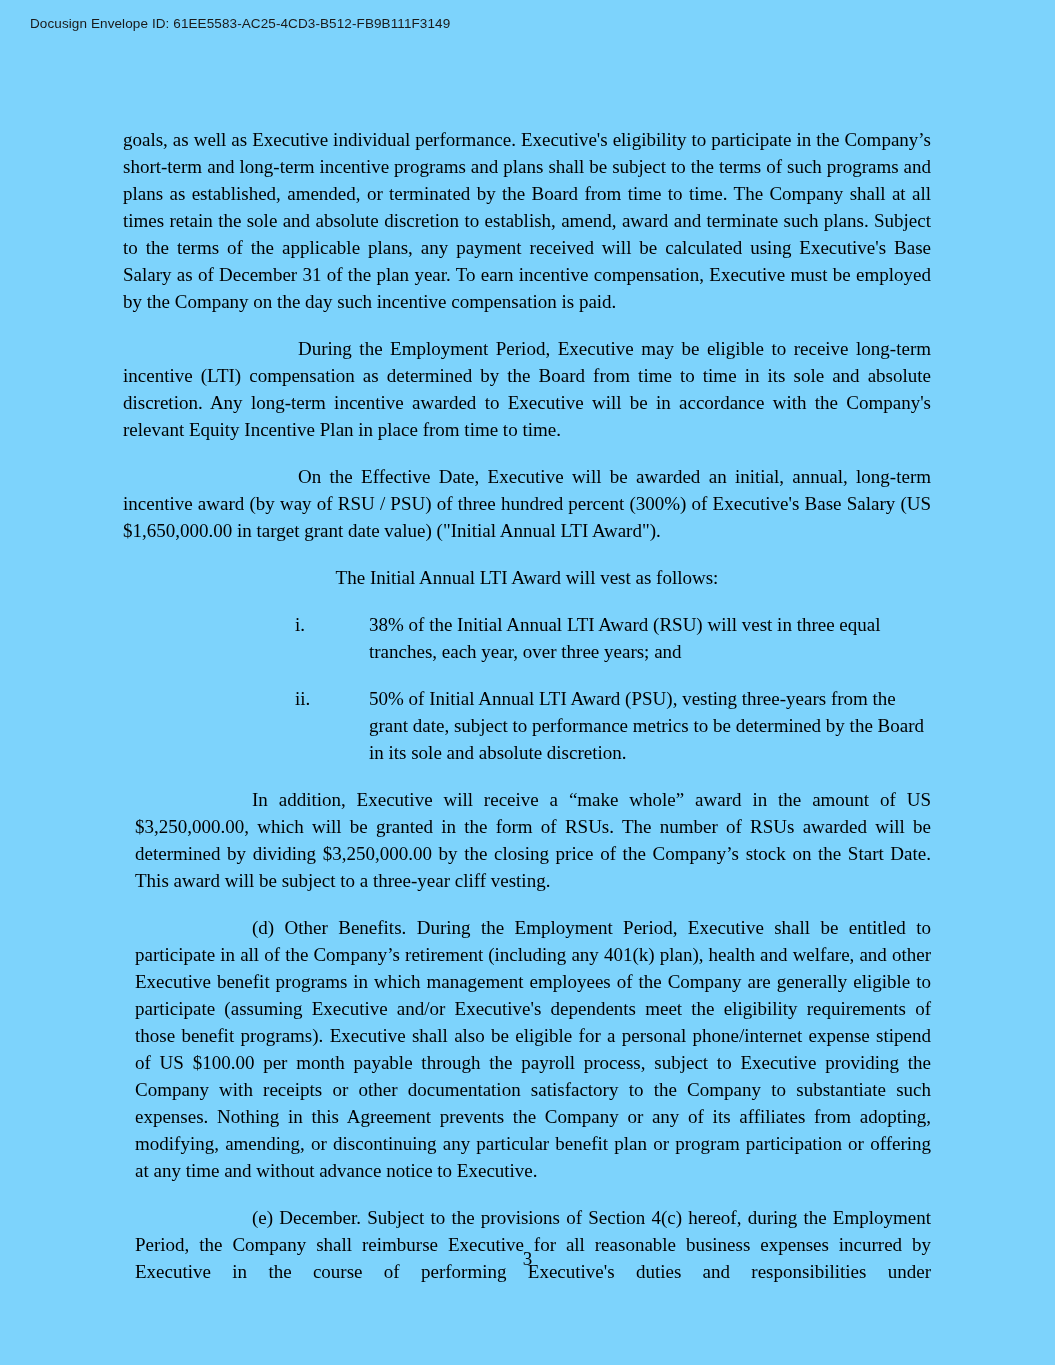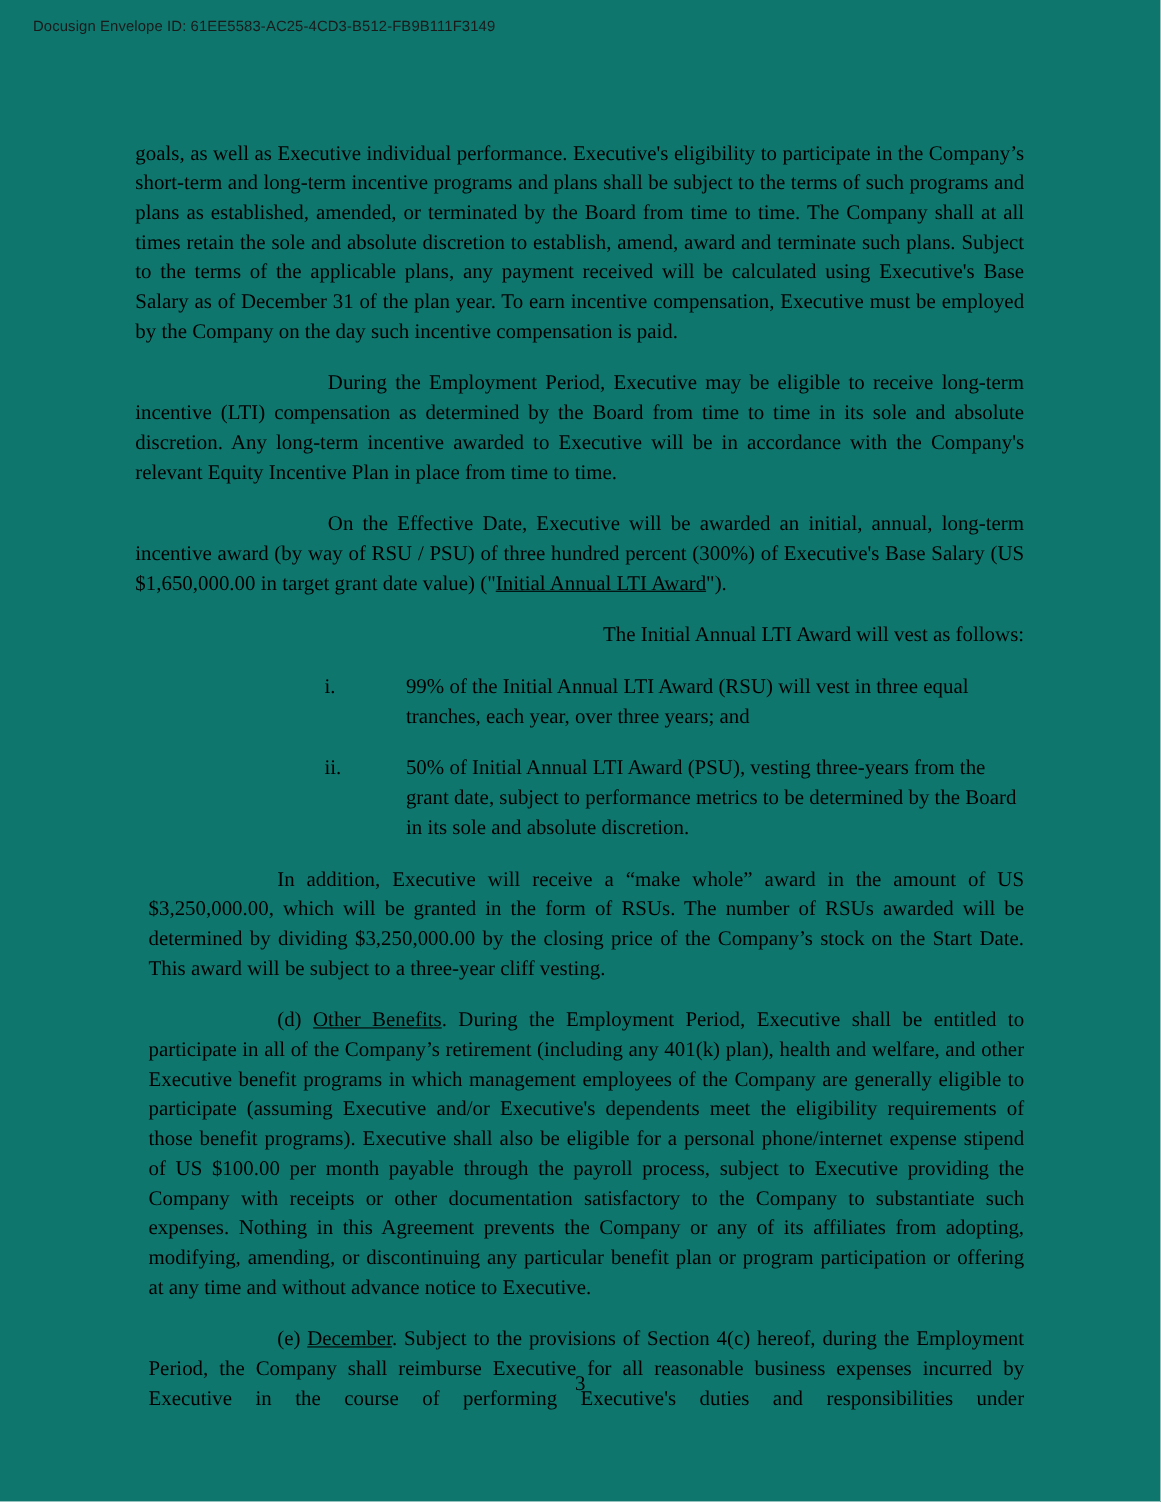--- a/index.html
+++ b/index.html
@@ -4,21 +4,21 @@
 <style>
   html, body {
     margin: 0;
     padding: 0;
     background: #ffffff;
   }
   .page {
     position: relative;
     width: 1055px;
     height: 1365px;
-    background: #0f766e;
+    background: #7dd3fc;
     overflow: hidden;
     color: #000000;
   }
   .docusign-header {
     position: absolute;
     left: 30px;
     top: 16px;
     font-family: "Liberation Sans", sans-serif;
     font-size: 13.5px;
     color: #1a1a1a;
@@ -32,39 +32,39 @@
     font-family: "Liberation Serif", serif;
     font-size: 19px;
     line-height: 27px;
     color: #000000;
   }
   .para {
     margin: 0 0 20px 0;
     text-align: justify;
   }
   .para.no-justify {
-    text-align: right;
+    text-align: center;
   }
   .indent-lg { text-indent: 175px; }
   .indent-md { text-indent: 117px; margin-left: 12px; }
   .justify-last { text-align-last: justify; }
   .list-item {
     display: flex;
     margin: 0 0 20px 172px;
     width: 644px;
     text-align: left;
   }
   .li-marker {
     flex: none;
     width: 74px;
   }
   .li-text {
     flex: 1;
   }
-  .underline { text-decoration: underline; }
+  .underline { }
   .page-number {
     position: absolute;
     left: 0;
     top: 1248px;
     width: 1055px;
     text-align: center;
     font-family: "Liberation Serif", serif;
     font-size: 19px;
     color: #000000;
   }
@@ -81,21 +81,21 @@
     <p class="para">goals, as well as Executive individual performance.  Executive's eligibility to participate in the Company’s short-term and long-term incentive programs and plans shall be subject to the terms of such programs and plans as established, amended, or terminated by the Board from time to time. The Company shall at all times retain the sole and absolute discretion to establish, amend, award and terminate such plans.  Subject to the terms of the applicable plans, any payment received will be calculated  using Executive's Base Salary as of December 31 of the plan year.  To earn incentive compensation, Executive must be employed by the Company on the day such incentive compensation is paid.</p>
 
     <p class="para indent-lg">During the Employment Period, Executive may be eligible to receive long-term incentive (LTI) compensation as determined by the Board from time to time in its sole and absolute discretion. Any long-term incentive awarded to Executive will be in accordance with the Company's relevant Equity Incentive Plan in place from time to time.</p>
 
     <p class="para indent-lg"><span>On the Effective Date, Executive will be awarded an initial, annual, long-term incentive award (by way of RSU / PSU) of three hundred percent (300%) of Executive's Base Salary (US $1,650,000.00 in target grant date value) ("</span><span class="underline">Initial Annual LTI Award</span><span>").</span></p>
 
     <p class="para no-justify">The Initial Annual LTI Award will vest as follows:</p>
 
     <div class="list-item">
       <span class="li-marker">i.</span>
-      <span class="li-text">99% of the Initial Annual LTI Award (RSU) will vest in three equal tranches, each year, over three years; and</span>
+      <span class="li-text">38% of the Initial Annual LTI Award (RSU) will vest in three equal tranches, each year, over three years; and</span>
     </div>
 
     <div class="list-item">
       <span class="li-marker">ii.</span>
       <span class="li-text">50% of Initial Annual LTI Award (PSU), vesting three-years from the grant date, subject to performance metrics to be determined by the Board in its sole and absolute discretion.</span>
     </div>
 
     <p class="para indent-md">In addition, Executive will receive a “make whole” award in the amount of US $3,250,000.00, which will be granted in the form of RSUs.  The number of RSUs awarded will be determined by dividing $3,250,000.00 by the closing price of the Company’s stock on the Start Date. This award will be subject to a three-year cliff vesting.</p>
 
     <p class="para indent-md"><span>(d) </span><span class="underline">Other Benefits</span><span>.  During the Employment Period, Executive shall be entitled to participate in all of the Company’s retirement (including any 401(k) plan), health and welfare, and other Executive benefit programs in which management employees of the Company are generally eligible to participate (assuming Executive and/or Executive's dependents meet the eligibility requirements of those benefit programs).  Executive shall also be eligible for a personal phone/internet expense stipend of US $100.00 per month payable through the payroll process, subject to Executive providing the Company with receipts or other documentation satisfactory to the Company to substantiate such expenses.  Nothing in this Agreement prevents the Company or any of its affiliates from adopting, modifying, amending, or discontinuing any particular benefit plan or program participation or offering at any time and without advance notice to Executive.</span></p>

